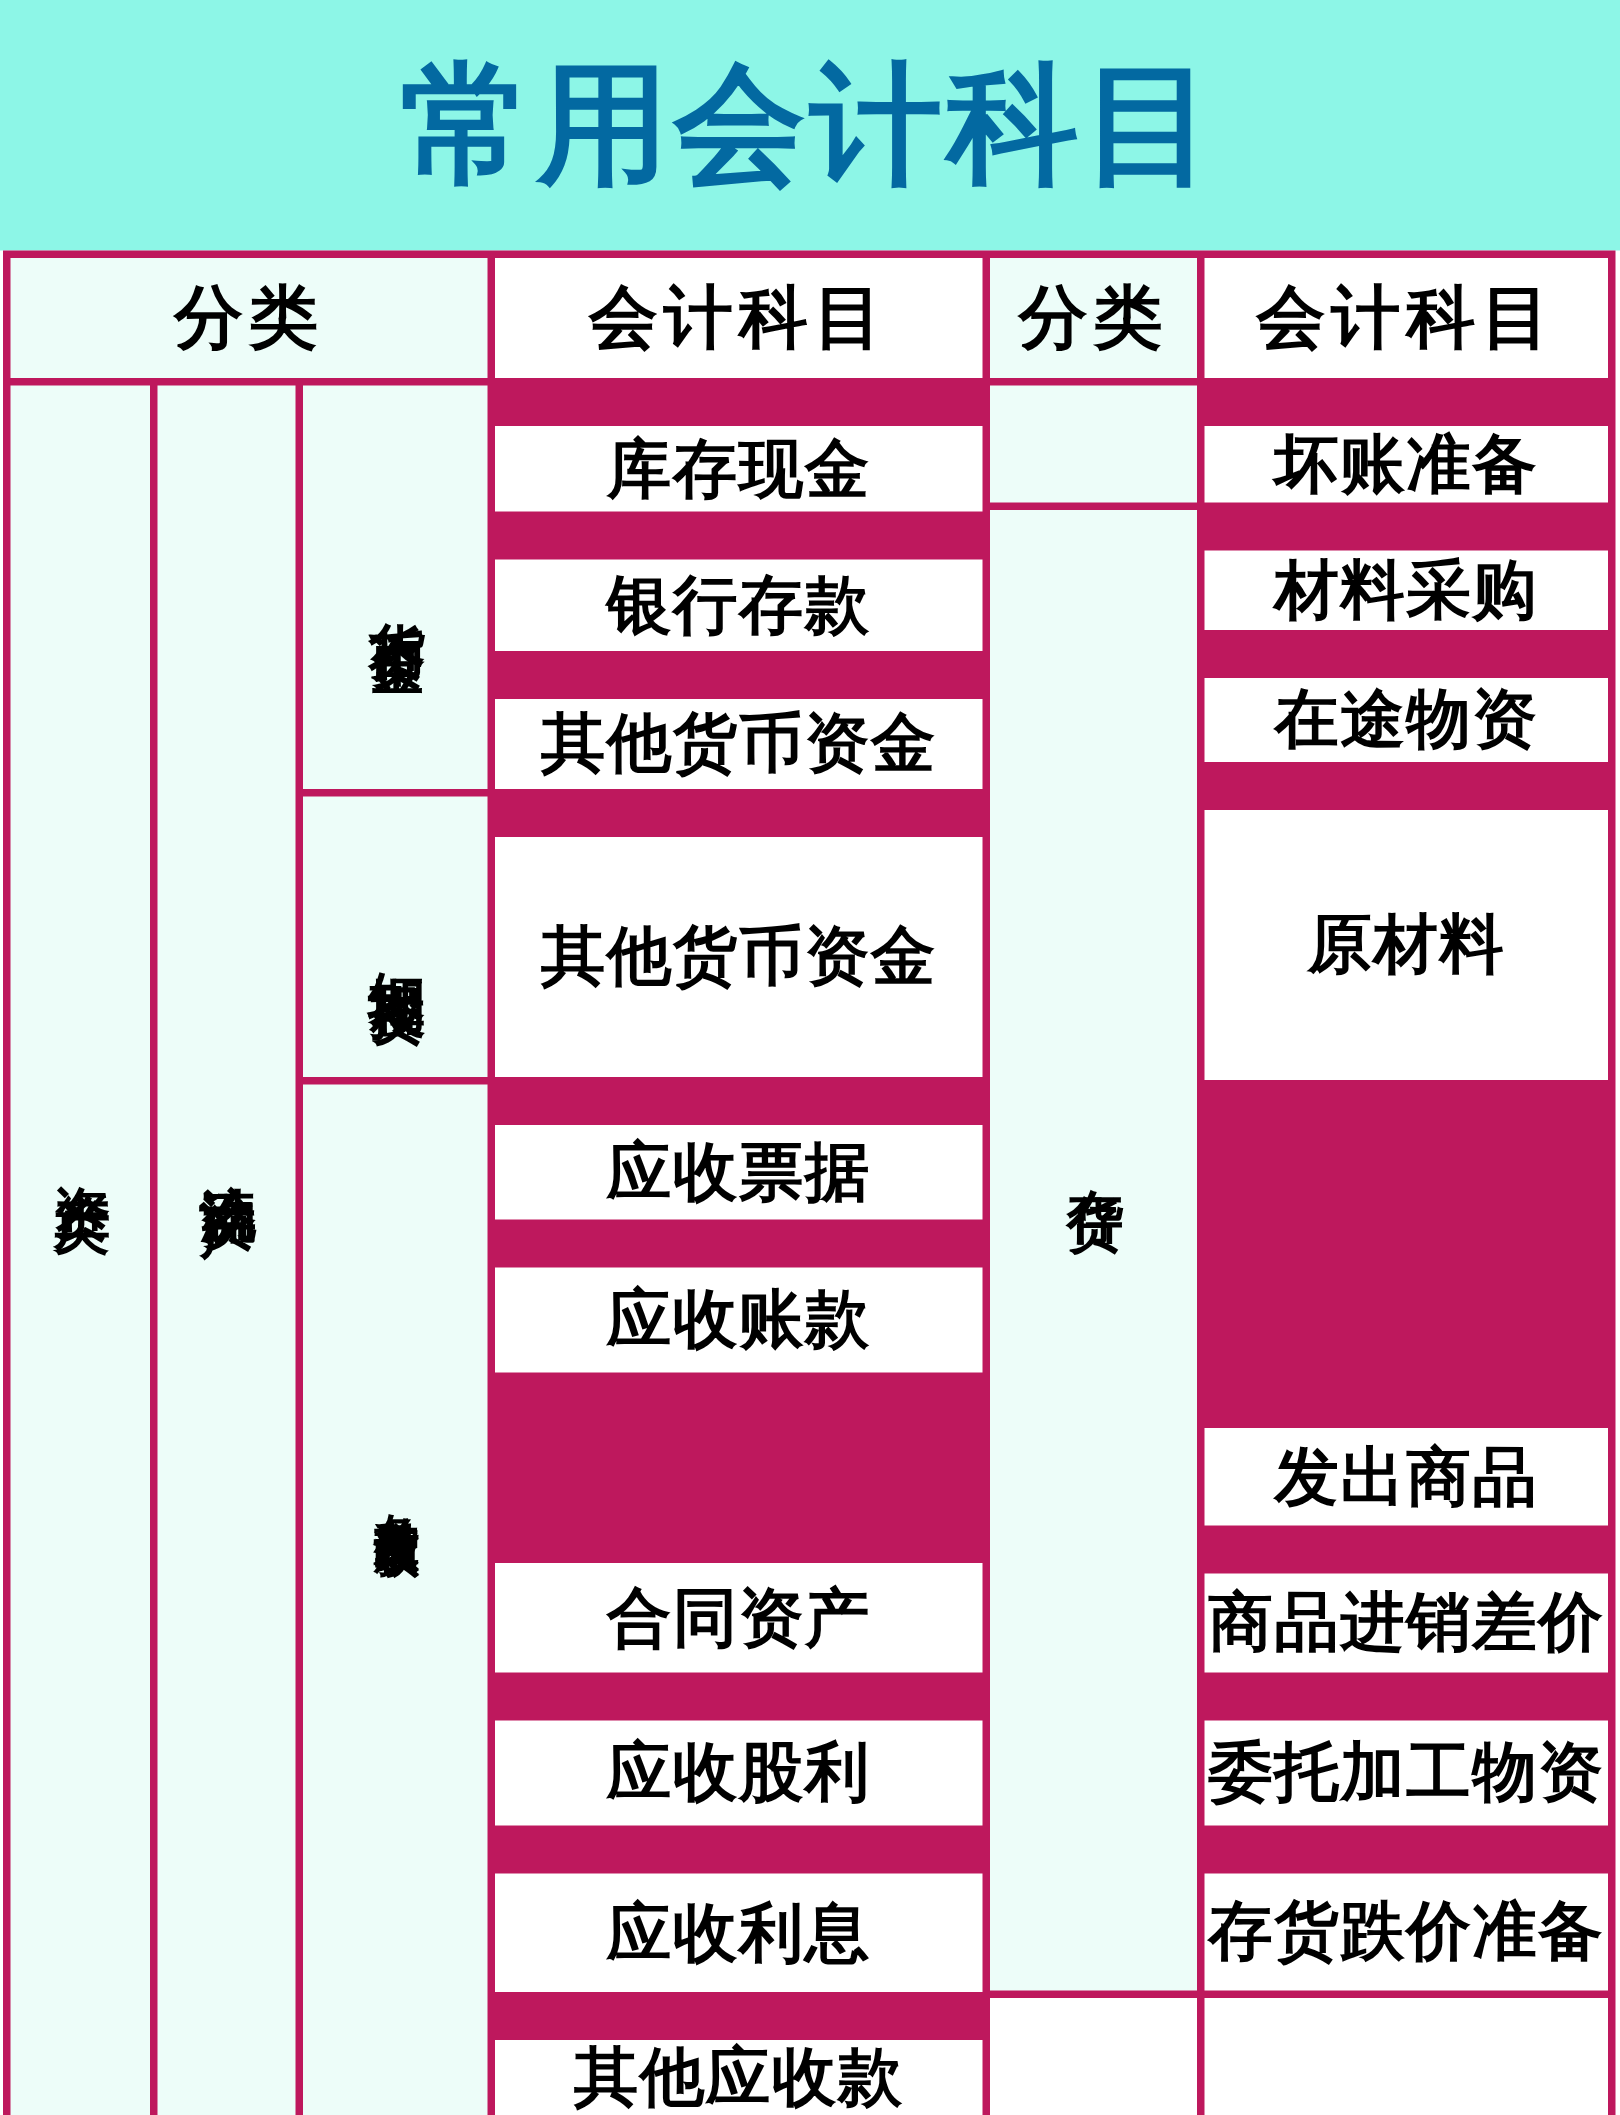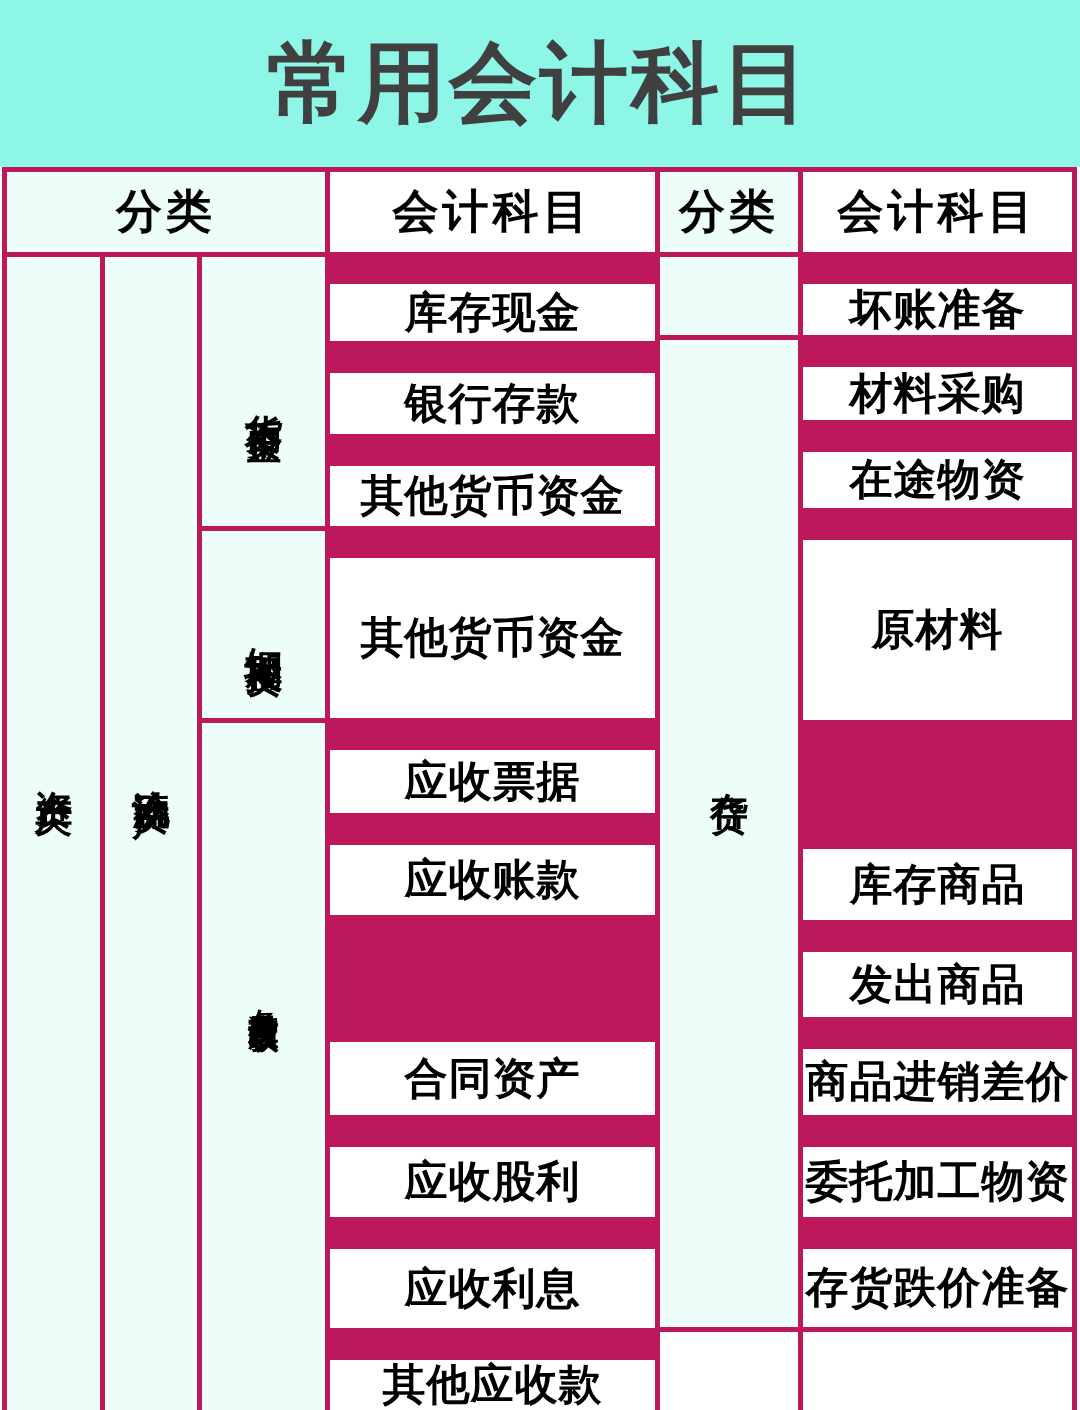--- a/index.html
+++ b/index.html
@@ -2,21 +2,21 @@
 <html><head>
 <meta charset="utf-8">
 <style>
   html,body{margin:0;padding:0;}
   body{font-family:"Liberation Sans","DejaVu Sans",sans-serif;background:#ffffff;}
   .page{position:relative;width:1080px;height:1410px;background:#ffffff;overflow:hidden;color:#000;}
 
   
   .title-band{position:absolute;left:0;top:0;width:1080px;height:167px;
     background:#8df6e7;display:flex;align-items:center;justify-content:center;}
-  .title{font-size:88px;font-weight:900;letter-spacing:3px;color:#404040;}
+  .title{font-size:88px;font-weight:900;letter-spacing:3px;color:#0369a1;}
 
   
   .table-wrap{position:absolute;left:2px;top:167px;width:1075px;height:1243px;
     background:#be185d;box-sizing:border-box;padding:5px 5px 0 5px;
     display:flex;gap:5px;}
   .grid{display:grid;gap:5px;background:transparent;}
   .left-grid{grid-template-columns:93px 92px 123px 325px;
     grid-template-rows:80px 84px 88px 87px 187px 90px 97px 90px 100px 97px 106px 77px;}
   .right-grid{grid-template-columns:138px 269px;
     grid-template-rows:80px 78px 80px 83px 207px 92px 98px 92px 93px 97px 105px 78px;}
@@ -74,21 +74,20 @@
       <div class="cell white hdr" style="grid-row:1;grid-column:2">会计科目</div>
 
       <div class="cell pale" style="grid-row:2;grid-column:1"></div>
       <div class="cell pale vert lift135" style="grid-row:3/12;grid-column:1">存货</div>
       <div class="cell white" style="grid-row:12;grid-column:1"></div>
 
       <div class="cell white data" style="grid-row:2;grid-column:2">坏账准备</div>
       <div class="cell white data" style="grid-row:3;grid-column:2">材料采购</div>
       <div class="cell white data" style="grid-row:5;grid-column:2">原材料</div>
       <div class="cell white data" style="grid-row:4;grid-column:2">在途物资</div>
-      <div class="cell white data" style="grid-row:7;grid-column:2">库存商品</div>
       <div class="cell white data" style="grid-row:8;grid-column:2">发出商品</div>
       <div class="cell white data" style="grid-row:9;grid-column:2">商品进销差价</div>
       <div class="cell white data" style="grid-row:10;grid-column:2">委托加工物资</div>
       <div class="cell white data" style="grid-row:11;grid-column:2">存货跌价准备</div>
       <div class="cell white" style="grid-row:12;grid-column:2"></div>
     </div>
 
   </div>
 </div>
 

